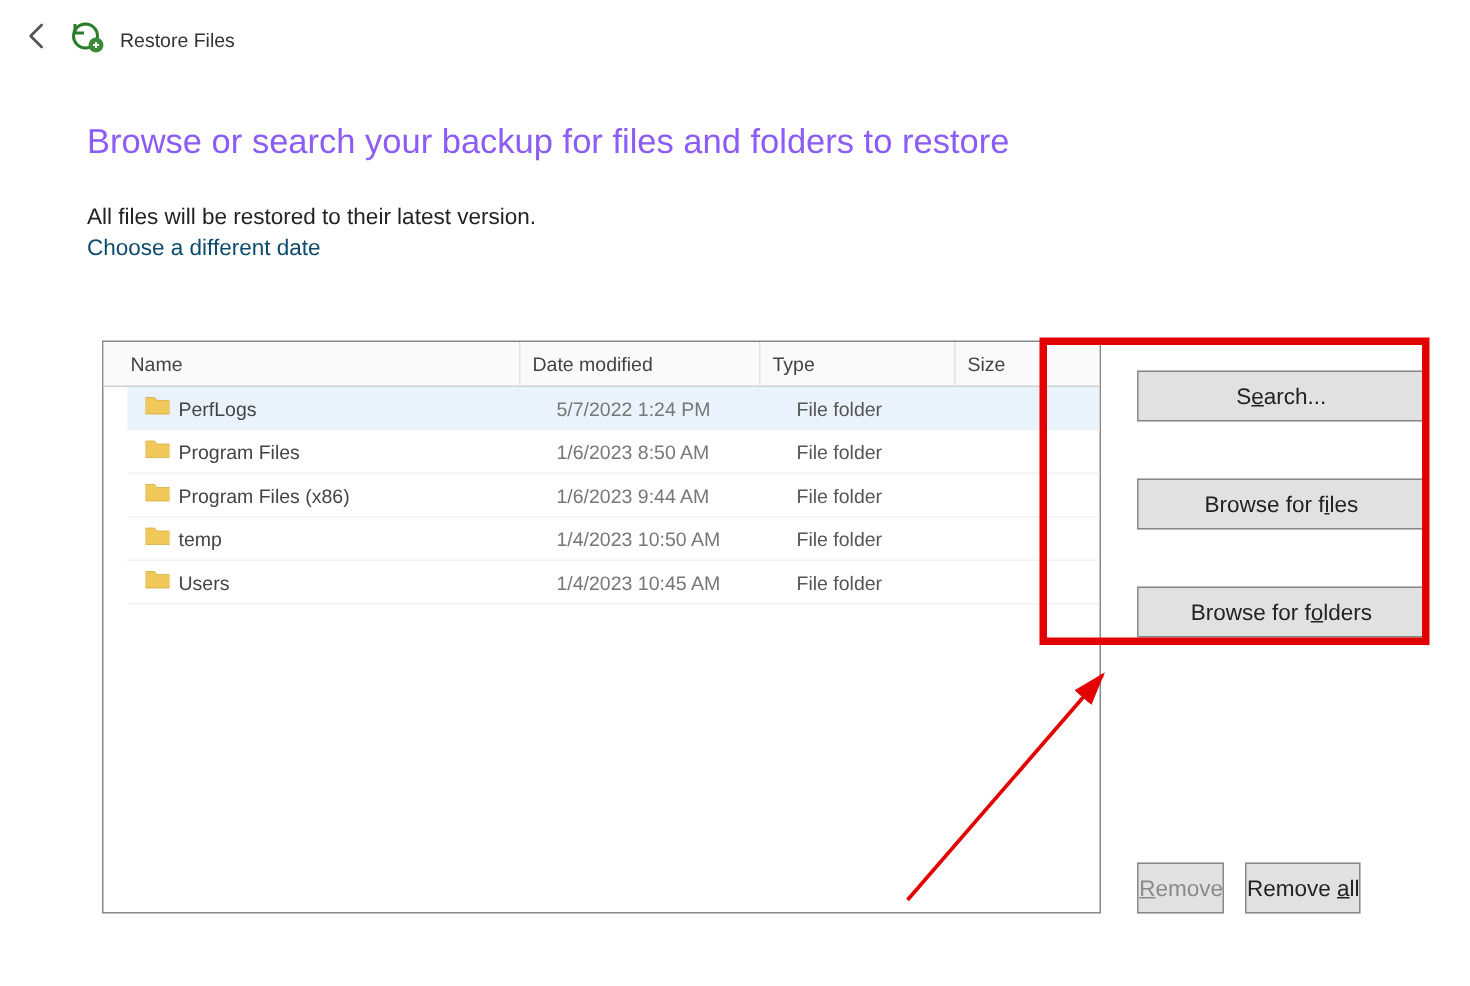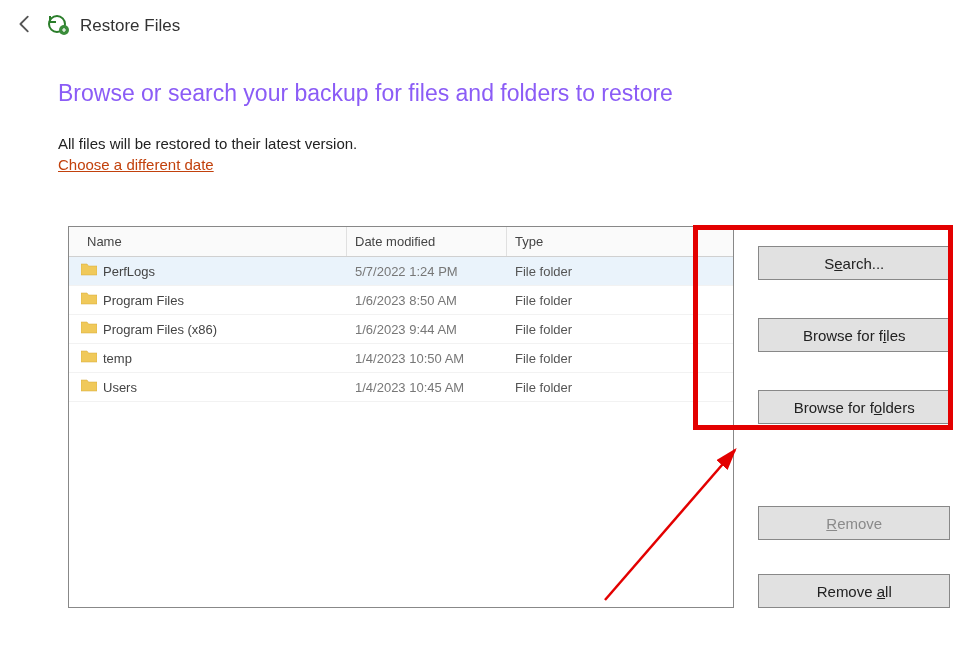--- a/index.html
+++ b/index.html
@@ -31,41 +31,40 @@
     width: 22px;
     height: 22px;
     stroke: #555;
     fill: none;
   }
   .app-icon svg {
     width: 24px;
     height: 24px;
   }
   .title {
-    font-size: 17px;
+    font-size: 13px;
     color: #333;
   }
   .content {
     padding: 28px 30px 0 58px;
   }
   .heading {
     font-size: 23px;
     color: #8b5cf6;
     font-weight: 400;
     margin-bottom: 28px;
   }
   .subtext {
     font-size: 15px;
     color: #222;
     margin-bottom: 4px;
   }
   .link {
     font-size: 15px;
-    color: #c2410c;
-    text-decoration: underline;
+    color: #0c4a6e;
     cursor: pointer;
     display: inline-block;
   }
   .main-row {
     display: flex;
     gap: 24px;
     margin-top: 52px;
     align-items: flex-start;
     padding-left: 10px;
   }
@@ -99,20 +98,21 @@
   .col-date { width: 160px; }
   .col-type { width: 130px; }
   .col-size { flex: 1; }
   .file-row {
     display: flex;
     font-size: 13px;
     color: #444;
     height: 29px;
     align-items: center;
     border-bottom: 1px solid #f2f2f2;
+    margin-left: 16px;
   }
   .file-row.selected {
     background: #eaf3fb;
   }
   .cell {
     padding: 0 8px;
     display: flex;
     align-items: center;
     gap: 6px;
   }
@@ -147,21 +147,21 @@
     cursor: default;
   }
   .btn .underline {
     text-decoration: underline;
   }
   .bottom-buttons {
     position: absolute;
     bottom: 0;
     width: 100%;
     display: flex;
-    flex-direction: column;
+    flex-direction: row;
     gap: 14px;
   }
   .highlight-box {
     position: absolute;
     border: 5px solid #e30000;
     pointer-events: none;
   }
   .arrow-annotation {
     position: absolute;
     pointer-events: none;
@@ -194,20 +194,21 @@
     <div class="subtext">All files will be restored to their latest version.</div>
     <a class="link">Choose a different date</a>
 
     <div class="main-row">
 
       <div class="file-panel">
         <div class="file-header">
           <div class="col col-name">Name</div>
           <div class="col col-date">Date modified</div>
           <div class="col col-type">Type</div>
+          <div class="col col-size">Size</div>
         </div>
         <div id="file-rows">
             <div class="file-row selected">
               <div class="cell cell-name">
                 <span class="folder-icon"><svg viewBox="0 0 16 13">
                     <path d="M0 1 L6 1 L7.5 3 L16 3 L16 12 L0 12 Z" fill="#f0c95a" stroke="#d4a83a" stroke-width="0.5"></path>
                   </svg></span>
                 <span>PerfLogs</span>
               </div>
               <div class="cell cell-date">5/7/2022 1:24 PM</div>

